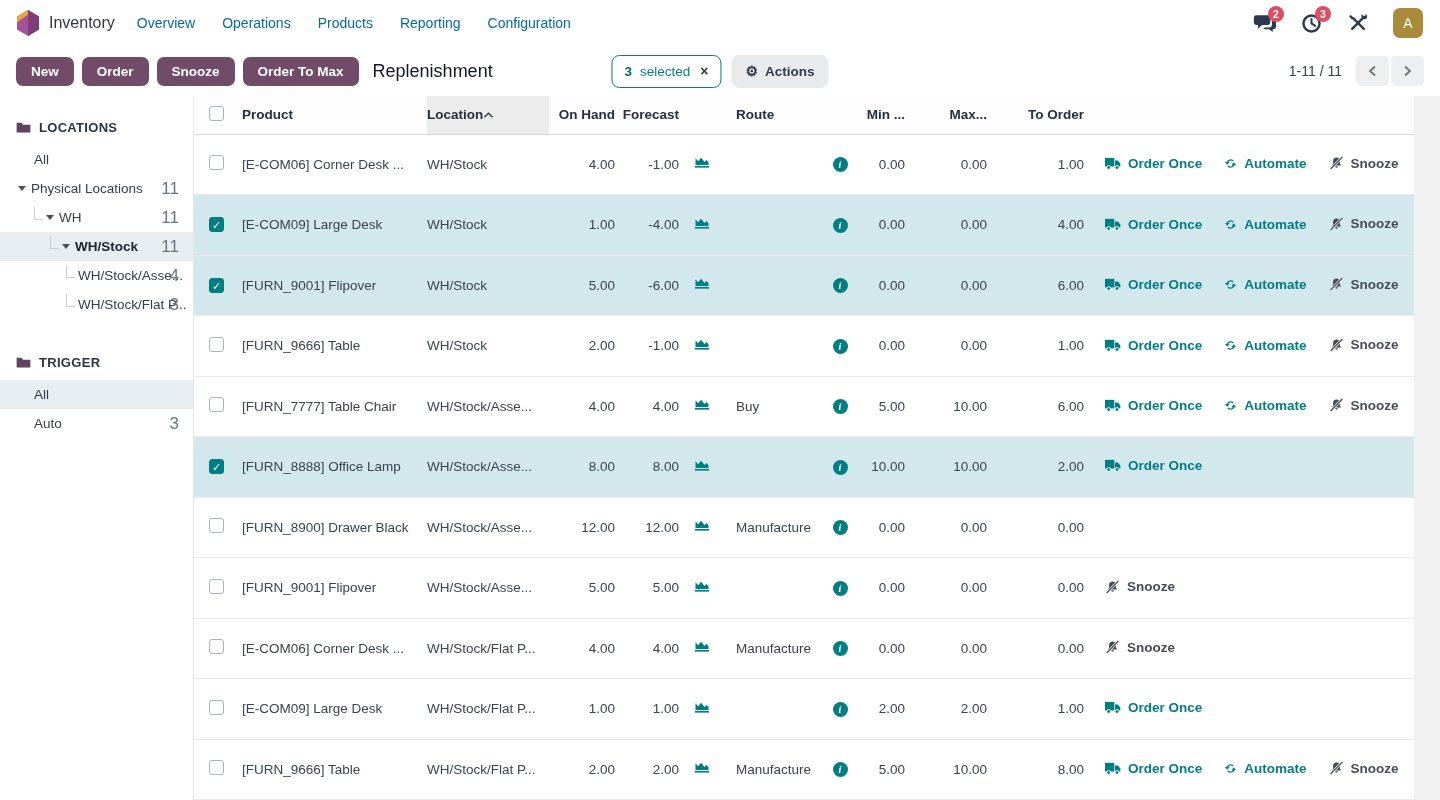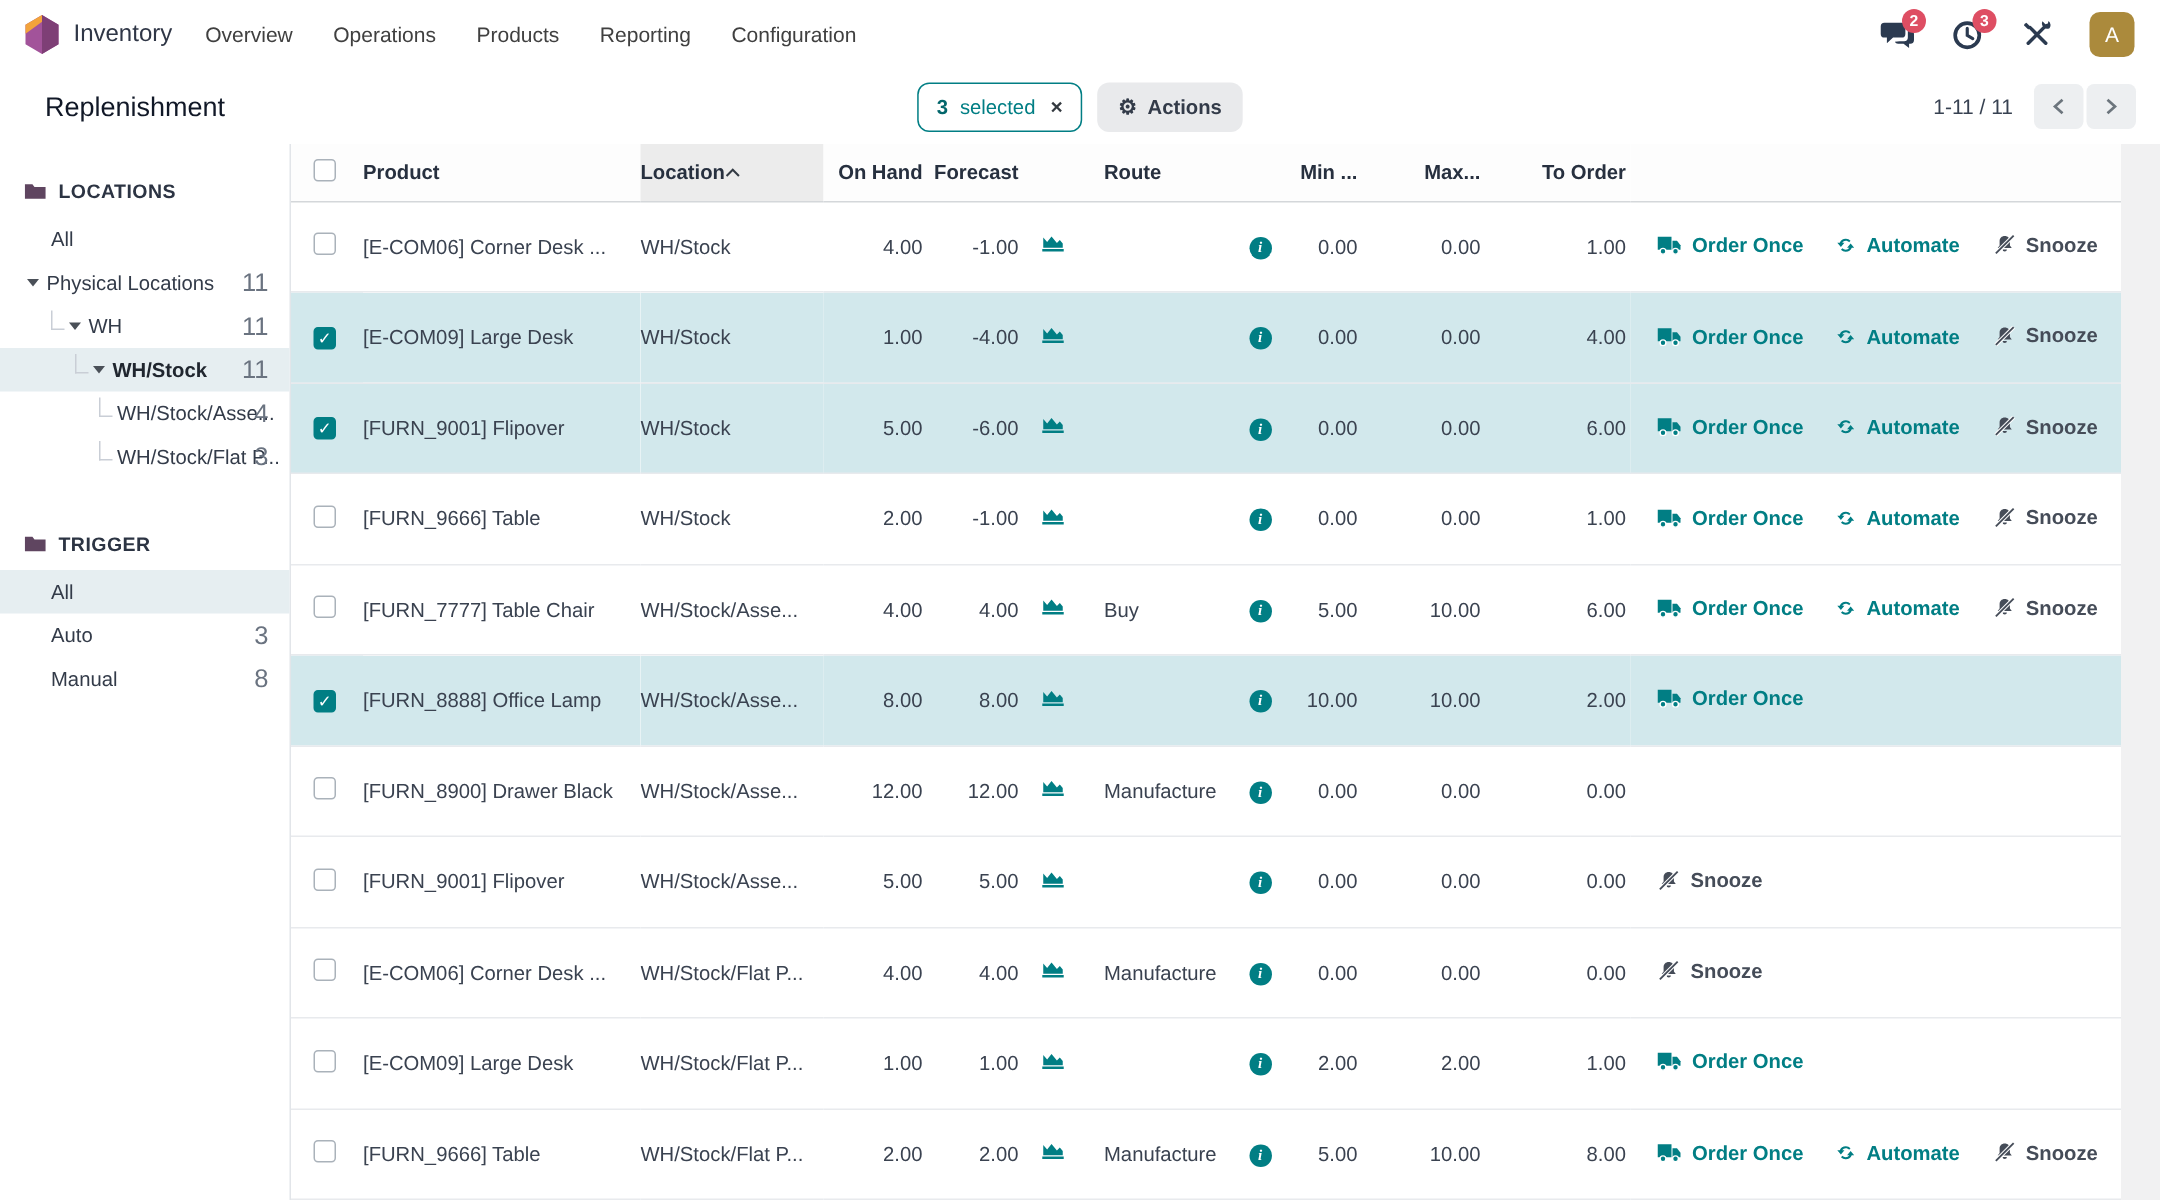--- a/index.html
+++ b/index.html
@@ -4,21 +4,21 @@
 <style>
   * { margin:0; padding:0; box-sizing:border-box; }
   html,body { width:1440px; height:800px; overflow:hidden; }
   body { font-family:"Liberation Sans", sans-serif; color:#374151; background:#fff; font-size:13.5px; }
 
   
   .navbar { height:46px; display:flex; align-items:center; padding:0 17px 0 16px; background:#fff; }
   .brand { display:flex; align-items:center; gap:9px; margin-right:22px; cursor:pointer; }
   .brand-name { font-size:16px; color:#2f3646; }
   .nav-items { display:flex; align-items:center; gap:27px; }
-  .nav-item { font-size:14px; color:#404040; cursor:pointer; }
+  .nav-item { font-size:14px; color:#0369a1; cursor:pointer; }
   .systray { margin-left:auto; display:flex; align-items:center; gap:23px; }
   .tray-ico { position:relative; width:24px; height:22px; display:flex; align-items:center; justify-content:center; cursor:pointer; }
   .badge-red { position:absolute; top:-6px; right:-8px; min-width:16px; height:16px; border-radius:8px; background:#de4e63; color:#fff; font-size:10.5px; font-weight:700; display:flex; align-items:center; justify-content:center; padding:0 4px; }
   .avatar { width:30px; height:30px; border-radius:7px; background:#ab8a3c; color:#fff; font-size:14px; display:flex; align-items:center; justify-content:center; cursor:pointer; }
 
   
   .control { height:50px; display:flex; align-items:center; padding:0 16px; position:relative; background:#fff; }
   .cp-left { display:flex; align-items:center; gap:8px; }
   .btn-purple { background:#714B67; color:#fff; border:none; border-radius:7px; padding:7px 15px; font-size:13.5px; font-weight:600; font-family:inherit; cursor:pointer; }
   .page-title { font-size:18px; color:#111827; margin-left:14px; }
@@ -115,20 +115,26 @@
         </g>
         <path d="M3.5 2.5l3.5 3.5-2 2L1.5 4.5a3 3 0 0 1 2-2z" fill="#2b3a50"></path>
         <path d="M22 7a4.2 4.2 0 0 1-5.6-5.6l2.3 2.3 2-.5.5-2A4.2 4.2 0 0 1 22 7z" fill="#2b3a50"></path>
       </svg>
     </div>
     <div class="avatar">A</div>
   </div>
 </div>
 
 <div class="control">
+  <div class="cp-left">
+      <button class="btn-purple">New</button>
+      <button class="btn-purple">Order</button>
+      <button class="btn-purple">Snooze</button>
+      <button class="btn-purple">Order To Max</button>
+    </div>
   <div class="page-title">Replenishment</div>
   <div class="cp-mid">
     <div class="sel-badge">
       <b>3</b>
       <span class="sel-lbl">selected</span>
       <span class="x">×</span>
     </div>
     <button class="btn-actions">
       <span class="gear">⚙</span>
       <span>Actions</span>
@@ -198,24 +204,20 @@
         </svg>
       <span>TRIGGER</span>
     </div>
     <div>
         <div class="sb-item active" style="padding-left: 34px;">
           <span class="sb-label">All</span>
         </div>
         <div class="sb-item" style="padding-left: 34px;">
           <span class="sb-label">Auto</span>
           <span class="sb-count">3</span>
-        </div>
-        <div class="sb-item" style="padding-left: 34px;">
-          <span class="sb-label">Manual</span>
-          <span class="sb-count">8</span>
         </div>
       </div>
   </div>
 
   <div class="main">
     <table>
       <colgroup>
         <col style="width:48px">
           <col style="width:185px">
           <col style="width:122px">

